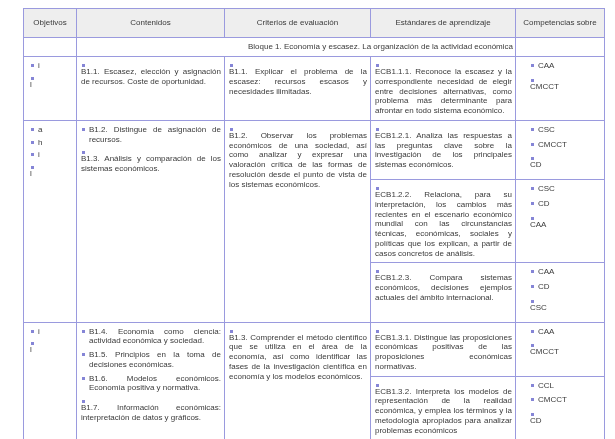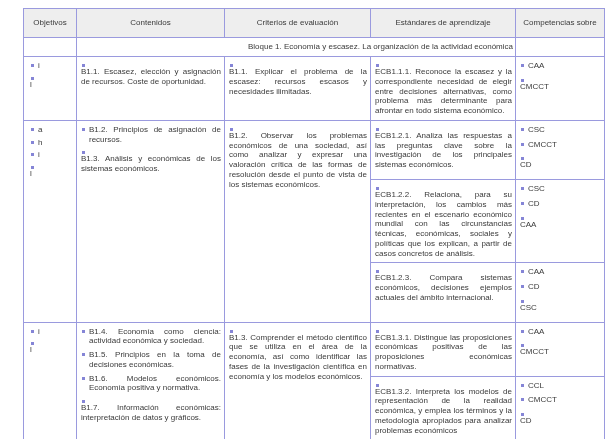--- a/index.html
+++ b/index.html
@@ -53,21 +53,21 @@
   .li:last-child{margin-bottom:0;flex-direction:column;}
   .li .blt{
     flex:none;
     width:3px;height:3px;
     background:var(--bullet);
     margin:3px 4px 0 1px;
   }
   .li .txt{flex:1 1 auto;min-width:0;}
   td.cell-objetivos .li,
   td.cell-competencias .li{text-align:left;margin-bottom:3px;}
-  td.cell-competencias .li{margin-bottom:5px;}
+  td.cell-competencias .li{margin-bottom:5px;margin-left:10px;}
 </style>
 </head>
 <body>
 
 <table>
   <colgroup>
     <col style="width:53px">
     <col style="width:148px">
     <col style="width:146px">
     <col style="width:145px">
@@ -145,25 +145,25 @@
             <span class="txt">i</span>
           </div>
           <div class="li">
             <span class="blt"></span>
             <span class="txt">l</span>
           </div>
         </td>
         <td class="cell cell-contenidos" rowspan="3">
           <div class="li">
             <span class="blt"></span>
-            <span class="txt">B1.2. Principios de asignación de recursos.</span>
-          </div>
-          <div class="li">
-            <span class="blt"></span>
-            <span class="txt">B1.3. Análisis y económicas de los sistemas económicos.</span>
+            <span class="txt">B1.2. Distingue de asignación de recursos.</span>
+          </div>
+          <div class="li">
+            <span class="blt"></span>
+            <span class="txt">B1.3. Análisis y comparación de los sistemas económicos.</span>
           </div>
         </td>
         <td class="cell cell-criterios" rowspan="3">
           <div class="li">
             <span class="blt"></span>
             <span class="txt">B1.2. Observar los problemas económicos de una sociedad, así como analizar y expresar una valoración crítica de las formas de resolución desde el punto de vista de los sistemas económicos.</span>
           </div>
         </td>
         <td class="cell cell-estandar">
           <div class="li">

